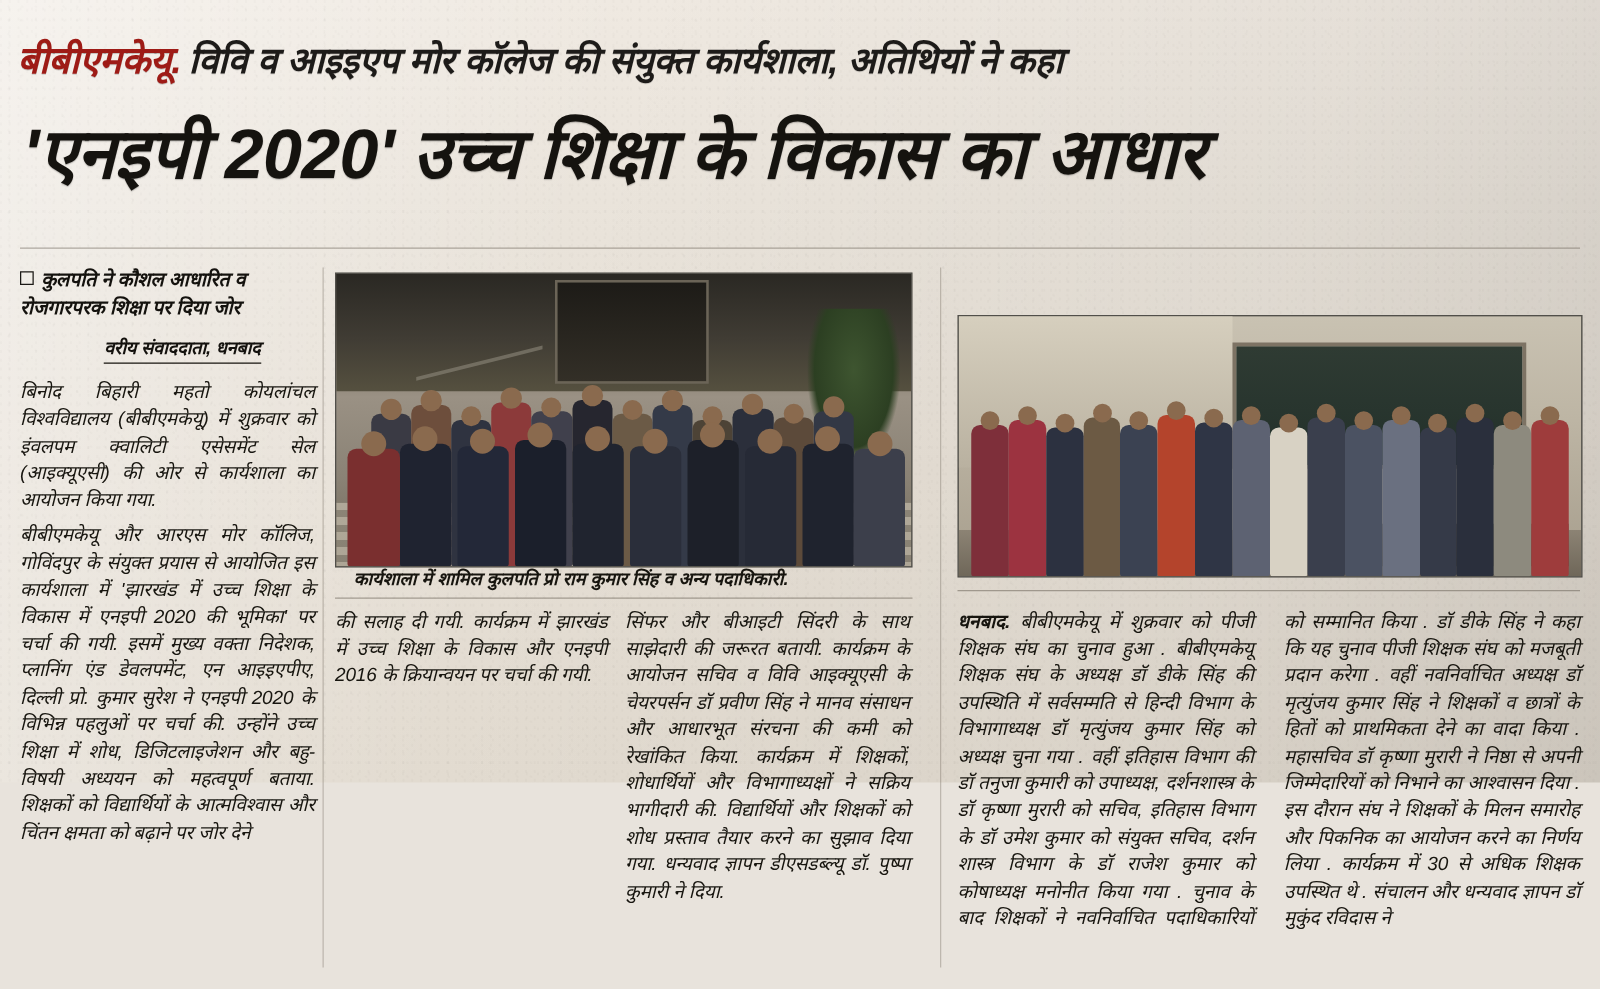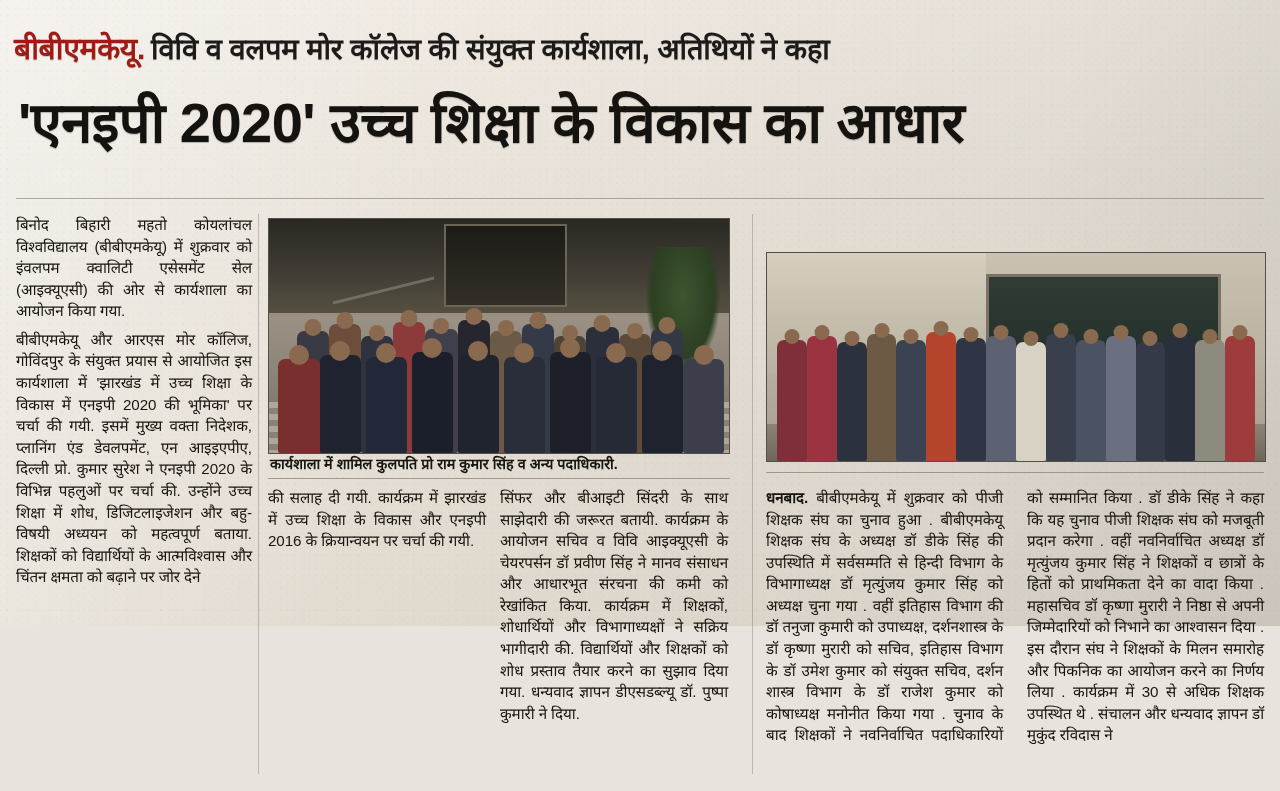--- a/index.html
+++ b/index.html
@@ -16,20 +16,21 @@
   
   .page {
     position: relative;
     width: 1280px;
     height: 626px;
     background:
       linear-gradient(105deg, rgba(255,255,255,0.45) 0%, rgba(255,255,255,0.0) 35%, rgba(0,0,0,0.04) 75%, rgba(0,0,0,0.10) 100%),
       linear-gradient(180deg, #efe9e1 0%, #e9e3da 30%, #e6dfd5 60%, #e2dbd0 100%);
     box-sizing: border-box;
     padding: 0;
+    font-style: italic;
   }
   .grain {
     position: absolute;
     inset: 0;
     pointer-events: none;
     background-image:
       radial-gradient(circle at 12% 18%, rgba(0,0,0,0.035) 0 1px, transparent 1px),
       radial-gradient(circle at 62% 48%, rgba(0,0,0,0.03) 0 1px, transparent 1px),
       radial-gradient(circle at 82% 78%, rgba(0,0,0,0.035) 0 1px, transparent 1px);
     background-size: 7px 7px, 11px 11px, 9px 9px;
@@ -159,21 +160,21 @@
   #photo2 { top: 252px; left: 766px; width: 498px; height: 208px; }
 
   .caption {
     position: absolute;
     font-family: "Liberation Sans", sans-serif;
     font-size: 14.4px;
     font-weight: bold;
     color: #17150f;
     line-height: 1.3;
   }
-  #cap1 { top: 455px; left: 270px; width: 464px; }
+  #cap1 { top: 455px; left: 283px; width: 464px; }
   #cap2 { top: 222px; left: 766px; width: 500px; text-align: center; font-size: 16px; }
 
   .sub-rule-1 { top: 478px; left: 268px; width: 462px; height: 1px; background:#6c645a; opacity:.55;}
   .sub-rule-2 { top: 472px; left: 766px; width: 498px; height: 1px; background:#6c645a; opacity:.55;}
   .vrule-1 { top: 214px; left: 258px; width: 1px; height: 560px; background:#6c645a; opacity:.35;}
   .vrule-2 { top: 214px; left: 752px; width: 1px; height: 560px; background:#6c645a; opacity:.35;}
 
   
   .p1-bg {
     position: absolute; inset: 0;
@@ -241,30 +242,36 @@
   
 </style>
 </head>
 <body>
 
 <div class="page">
   <div class="grain"></div>
 
   <div class="kicker-row">
     <span class="kicker-brand">बीबीएमकेयू.</span>
-    <span class="kicker-rest">विवि व वलपम मोर कॉलेज की संयुक्त कार्यशाला, अतिथियों ने कहा</span>
+    <span class="kicker-rest">विवि व आइइएप मोर कॉलेज की संयुक्त कार्यशाला, अतिथियों ने कहा</span>
   </div>
 
   <div class="main-headline">'एनइपी 2020' उच्च शिक्षा के विकास का आधार</div>
 
   <div class="rule rule-under-head"></div>
   <div class="rule vrule-1"></div>
   <div class="rule vrule-2"></div>
 
   <div class="col" id="col1">
+    <span class="bullet-lead">
+      <span class="bullet-sq"></span><span>कुलपति ने कौशल आधारित व रोजगारपरक शिक्षा पर दिया जोर</span>
+    </span>
+    <div style="text-align:center;">
+      <span class="byline">वरीय संवाददाता, धनबाद</span>
+    </div>
     <p class="body-text">बिनोद बिहारी महतो कोयलांचल विश्वविद्यालय (बीबीएमकेयू) में शुक्रवार को इंवलपम क्वालिटी एसेसमेंट सेल (आइक्यूएसी) की ओर से कार्यशाला का आयोजन किया गया.</p>
     <p class="body-text">बीबीएमकेयू और आरएस मोर कॉलिज, गोविंदपुर के संयुक्त प्रयास से आयोजित इस कार्यशाला में 'झारखंड में उच्च शिक्षा के विकास में एनइपी 2020 की भूमिका' पर चर्चा की गयी. इसमें मुख्य वक्ता निदेशक, प्लानिंग एंड डेवलपमेंट, एन आइइएपीए, दिल्ली प्रो. कुमार सुरेश ने एनइपी 2020 के विभिन्न पहलुओं पर चर्चा की. उन्होंने उच्च शिक्षा में शोध, डिजिटलाइजेशन और बहु-विषयी अध्ययन को महत्वपूर्ण बताया. शिक्षकों को विद्यार्थियों के आत्मविश्वास और चिंतन क्षमता को बढ़ाने पर जोर देने</p>
   </div>
 
   <div class="photo" id="photo1">
     <div class="p1-bg"></div>
     <div class="p1-wall"></div>
     <div class="p1-door"></div>
     <div class="p1-plant"></div>
     <div class="p1-rail"></div>

